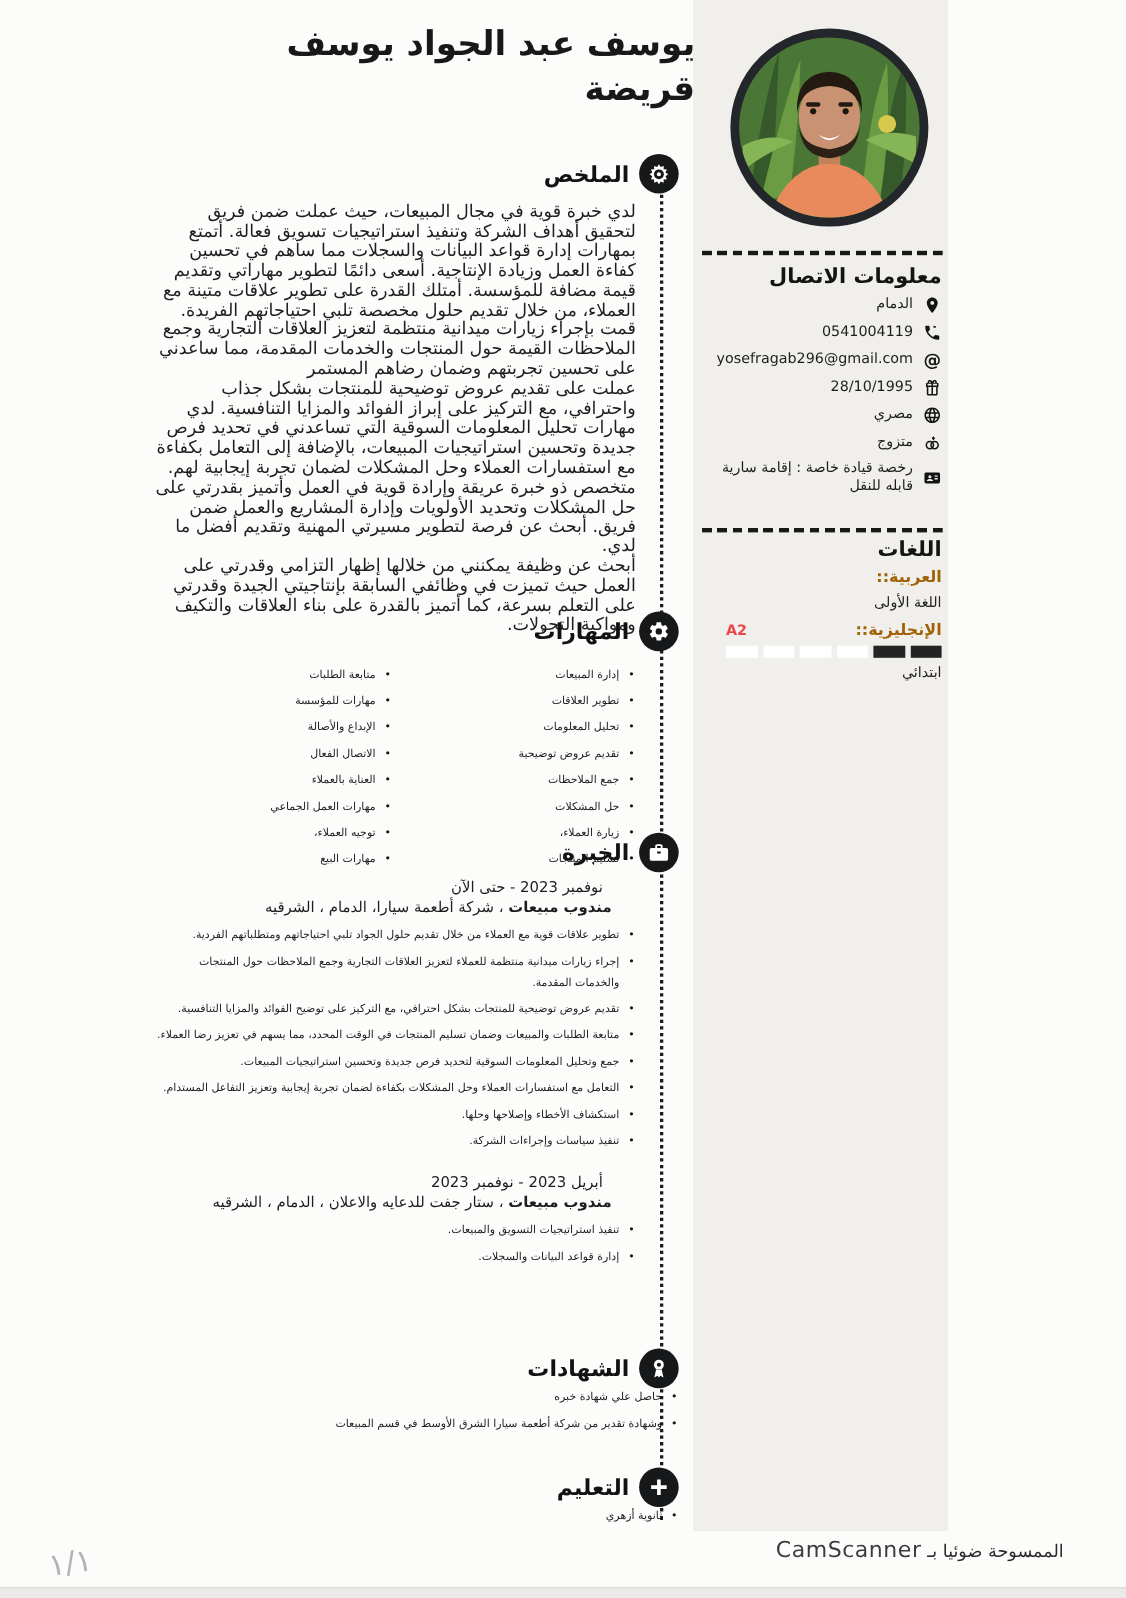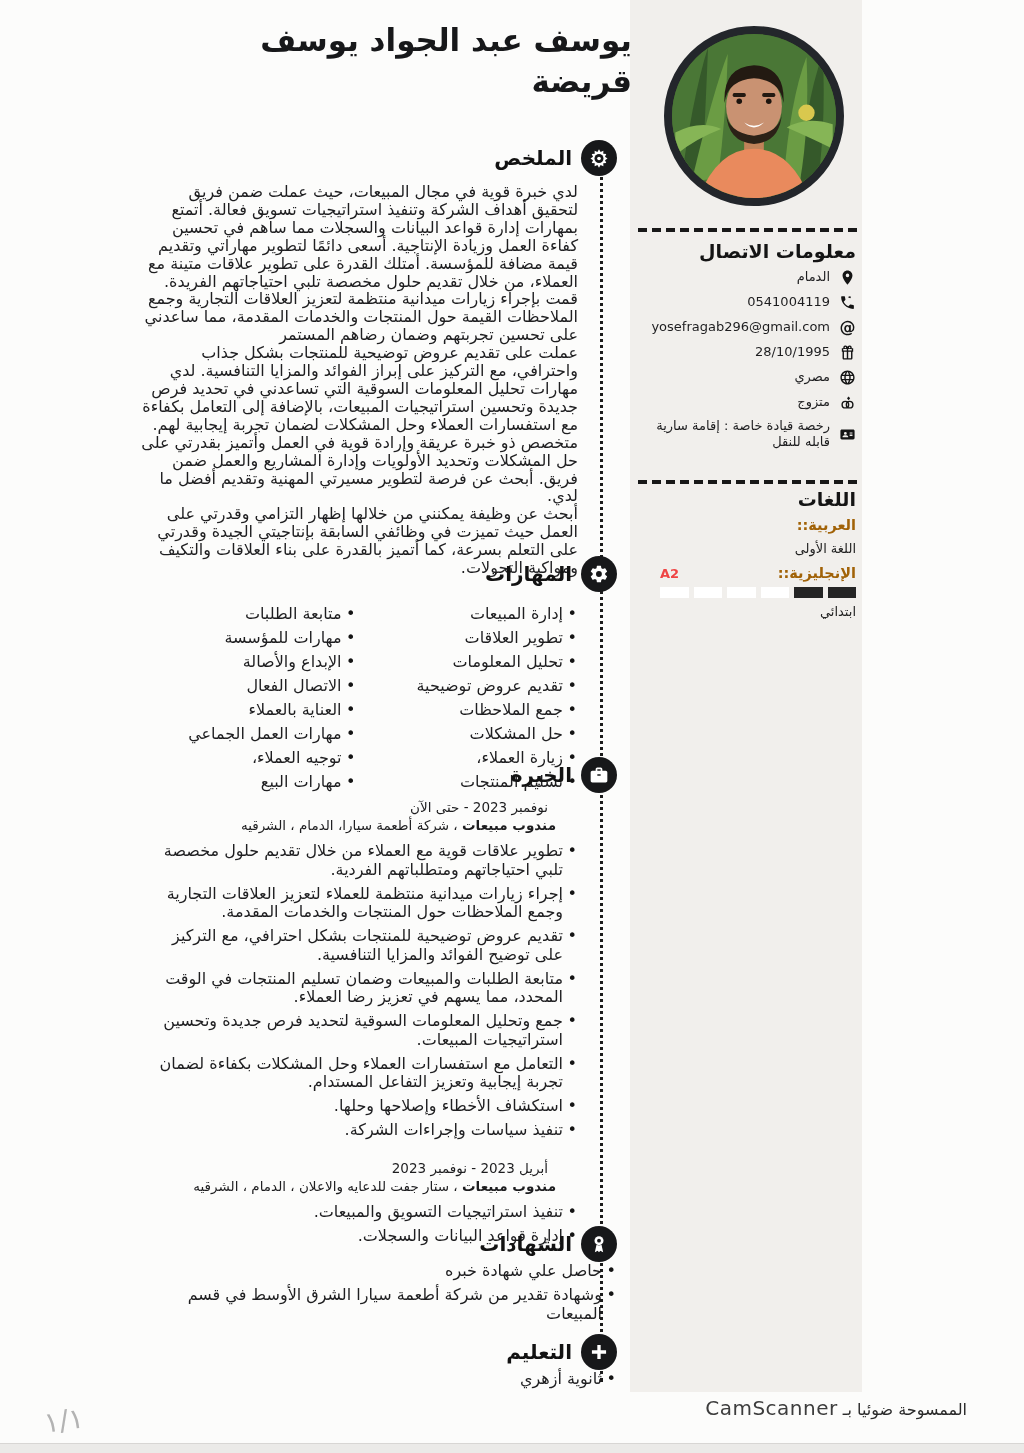--- a/index.html
+++ b/index.html
@@ -41,21 +41,21 @@
   #sec-summary{top:140px;} #sec-skills{top:556px;} #sec-experience{top:757px;}
   #sec-certificates{top:1226px;} #sec-education{top:1334px;}
   .sec-head{display:flex;align-items:center;gap:9px;}
   .sec-icon{width:36px;height:36px;border-radius:50%;background:#17181a;flex:0 0 36px;
             display:flex;align-items:center;justify-content:center;}
   .sec-icon svg{width:20px;height:20px;fill:#ffffff;}
   .sec-title{margin:0;font-size:20px;font-weight:bold;color:#121212;}
   .sec-body{margin:7px 39px 0 0;width:437px;font-size:16px;line-height:17.9px;text-align:right;color:#1e1e20;}
   #summary-paras p{margin:0;}
   .skills-grid{display:grid;grid-template-columns:1fr 1fr;column-gap:6px;margin:13px 39px 0 0;width:437px;}
-  ul.blist{list-style:none;margin:0;padding:0;font-size:16px;color:#1e1e20;}
+  ul.blist{list-style:none;margin:0;padding:0;font-size:10px;color:#1e1e20;}
   ul.blist li{position:relative;padding-right:15px;text-align:right;line-height:18.5px;margin-bottom:5.5px;}
   ul.blist li::before{content:"•";position:absolute;right:1px;top:0;color:#141414;}
   .skills-grid li{margin-bottom:6px;}
   .job{margin:6px 39px 0 0;width:437px;}
   .job + .job{margin-top:20px;}
   .job-date{font-size:13.5px;margin:6px 30px 2px 0;text-align:right;}
   .job-role{font-size:13.5px;margin:0 22px 9px 0;text-align:right;}
   .job-role .role{font-weight:bold;}
   .cert-body,.edu-body{margin-top:11px;}
 
@@ -242,21 +242,21 @@
             <path d="M20 7h-4V5c0-1.1-.9-2-2-2h-4C8.9 3 8 3.9 8 5v2H4c-1.1 0-2 .9-2 2v10c0 1.1.9 2 2 2h16c1.1 0 2-.9 2-2V9c0-1.1-.9-2-2-2zm-10-2h4v2h-4V5zm4 8h-4v-2h4v2z"></path>
           </svg>
         </span>
       <h2 class="sec-title">الخبرة</h2>
     </div>
     <div id="jobs">
         <div class="job">
           <div class="job-date">نوفمبر 2023 - حتى الآن</div>
           <div class="job-role"><span class="role">مندوب مبيعات</span><span> ، شركة أطعمة سيارا، الدمام ، الشرقيه</span></div>
           <ul class="blist">
-            <li>تطوير علاقات قوية مع العملاء من خلال تقديم حلول مخصصة تلبي احتياجاتهم ومتطلباتهم الفردية.</li>
+            <li>تطوير علاقات قوية مع العملاء من خلال تقديم حلول الجواد تلبي احتياجاتهم ومتطلباتهم الفردية.</li>
             <li>إجراء زيارات ميدانية منتظمة للعملاء لتعزيز العلاقات التجارية وجمع الملاحظات حول المنتجات والخدمات المقدمة.</li>
             <li>تقديم عروض توضيحية للمنتجات بشكل احترافي، مع التركيز على توضيح الفوائد والمزايا التنافسية.</li>
             <li>متابعة الطلبات والمبيعات وضمان تسليم المنتجات في الوقت المحدد، مما يسهم في تعزيز رضا العملاء.</li>
             <li>جمع وتحليل المعلومات السوقية لتحديد فرص جديدة وتحسين استراتيجيات المبيعات.</li>
             <li>التعامل مع استفسارات العملاء وحل المشكلات بكفاءة لضمان تجربة إيجابية وتعزيز التفاعل المستدام.</li>
             <li>استكشاف الأخطاء وإصلاحها وحلها.</li>
             <li>تنفيذ سياسات وإجراءات الشركة.</li>
           </ul>
         </div>
         <div class="job">

